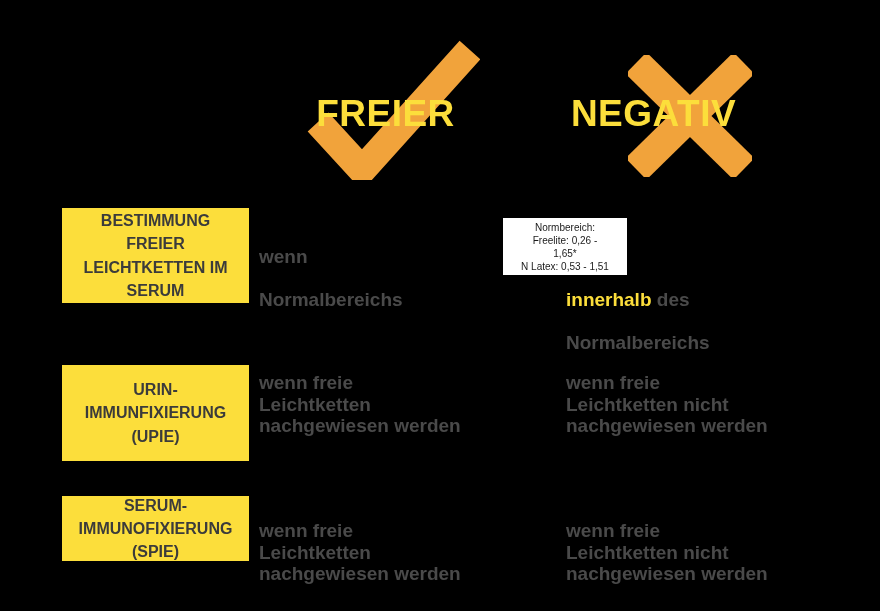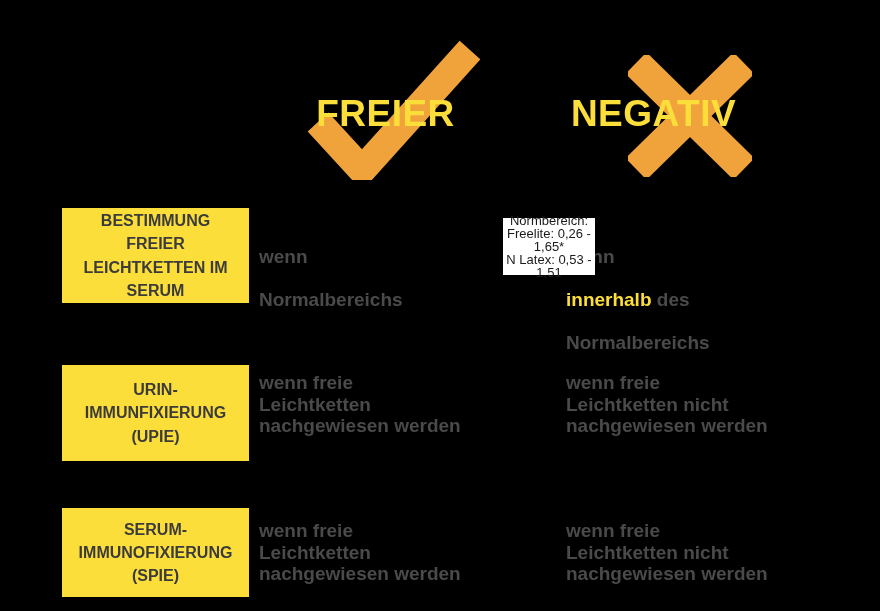--- a/index.html
+++ b/index.html
@@ -42,21 +42,21 @@
     color:var(--box-text);
     font-weight:bold;
     font-size:16px;
     line-height:1.45;
     text-align:center;
     display:flex;align-items:center;justify-content:center;
     white-space:pre-line;
   }
   .box-1{top:208px;height:95px;}
   .box-2{top:365px;height:96px;}
-  .box-3{top:508px;height:89px;}
+  .box-3{top:496px;height:65px;}
   
   .cell{
     position:absolute;
     width:260px;
     text-align:left;
     color:var(--gray-text);
     font-weight:bold;
     font-size:19px;
     line-height:21.5px;
     white-space:pre-line;
@@ -64,24 +64,24 @@
   .col-pos{left:259px;}
   .col-neg{left:566px;}
   .row-1{top:224px;}
   .row-2{top:372px;}
   .row-3{top:520px;}
   .em{color:var(--yellow);}
   
   .note-box{
     position:absolute;
     left:503px;top:218px;
-    width:92px;height:57px;
+    width:124px;height:57px;
     background:#fff;
     color:#1A1A1A;
-    font-size:13px;
+    font-size:10px;
     line-height:13px;
     font-weight:normal;
     text-align:center;
     display:flex;align-items:center;justify-content:center;
     white-space:pre-line;
     z-index:3;
   }
 </style>
 </head>
 <body>

